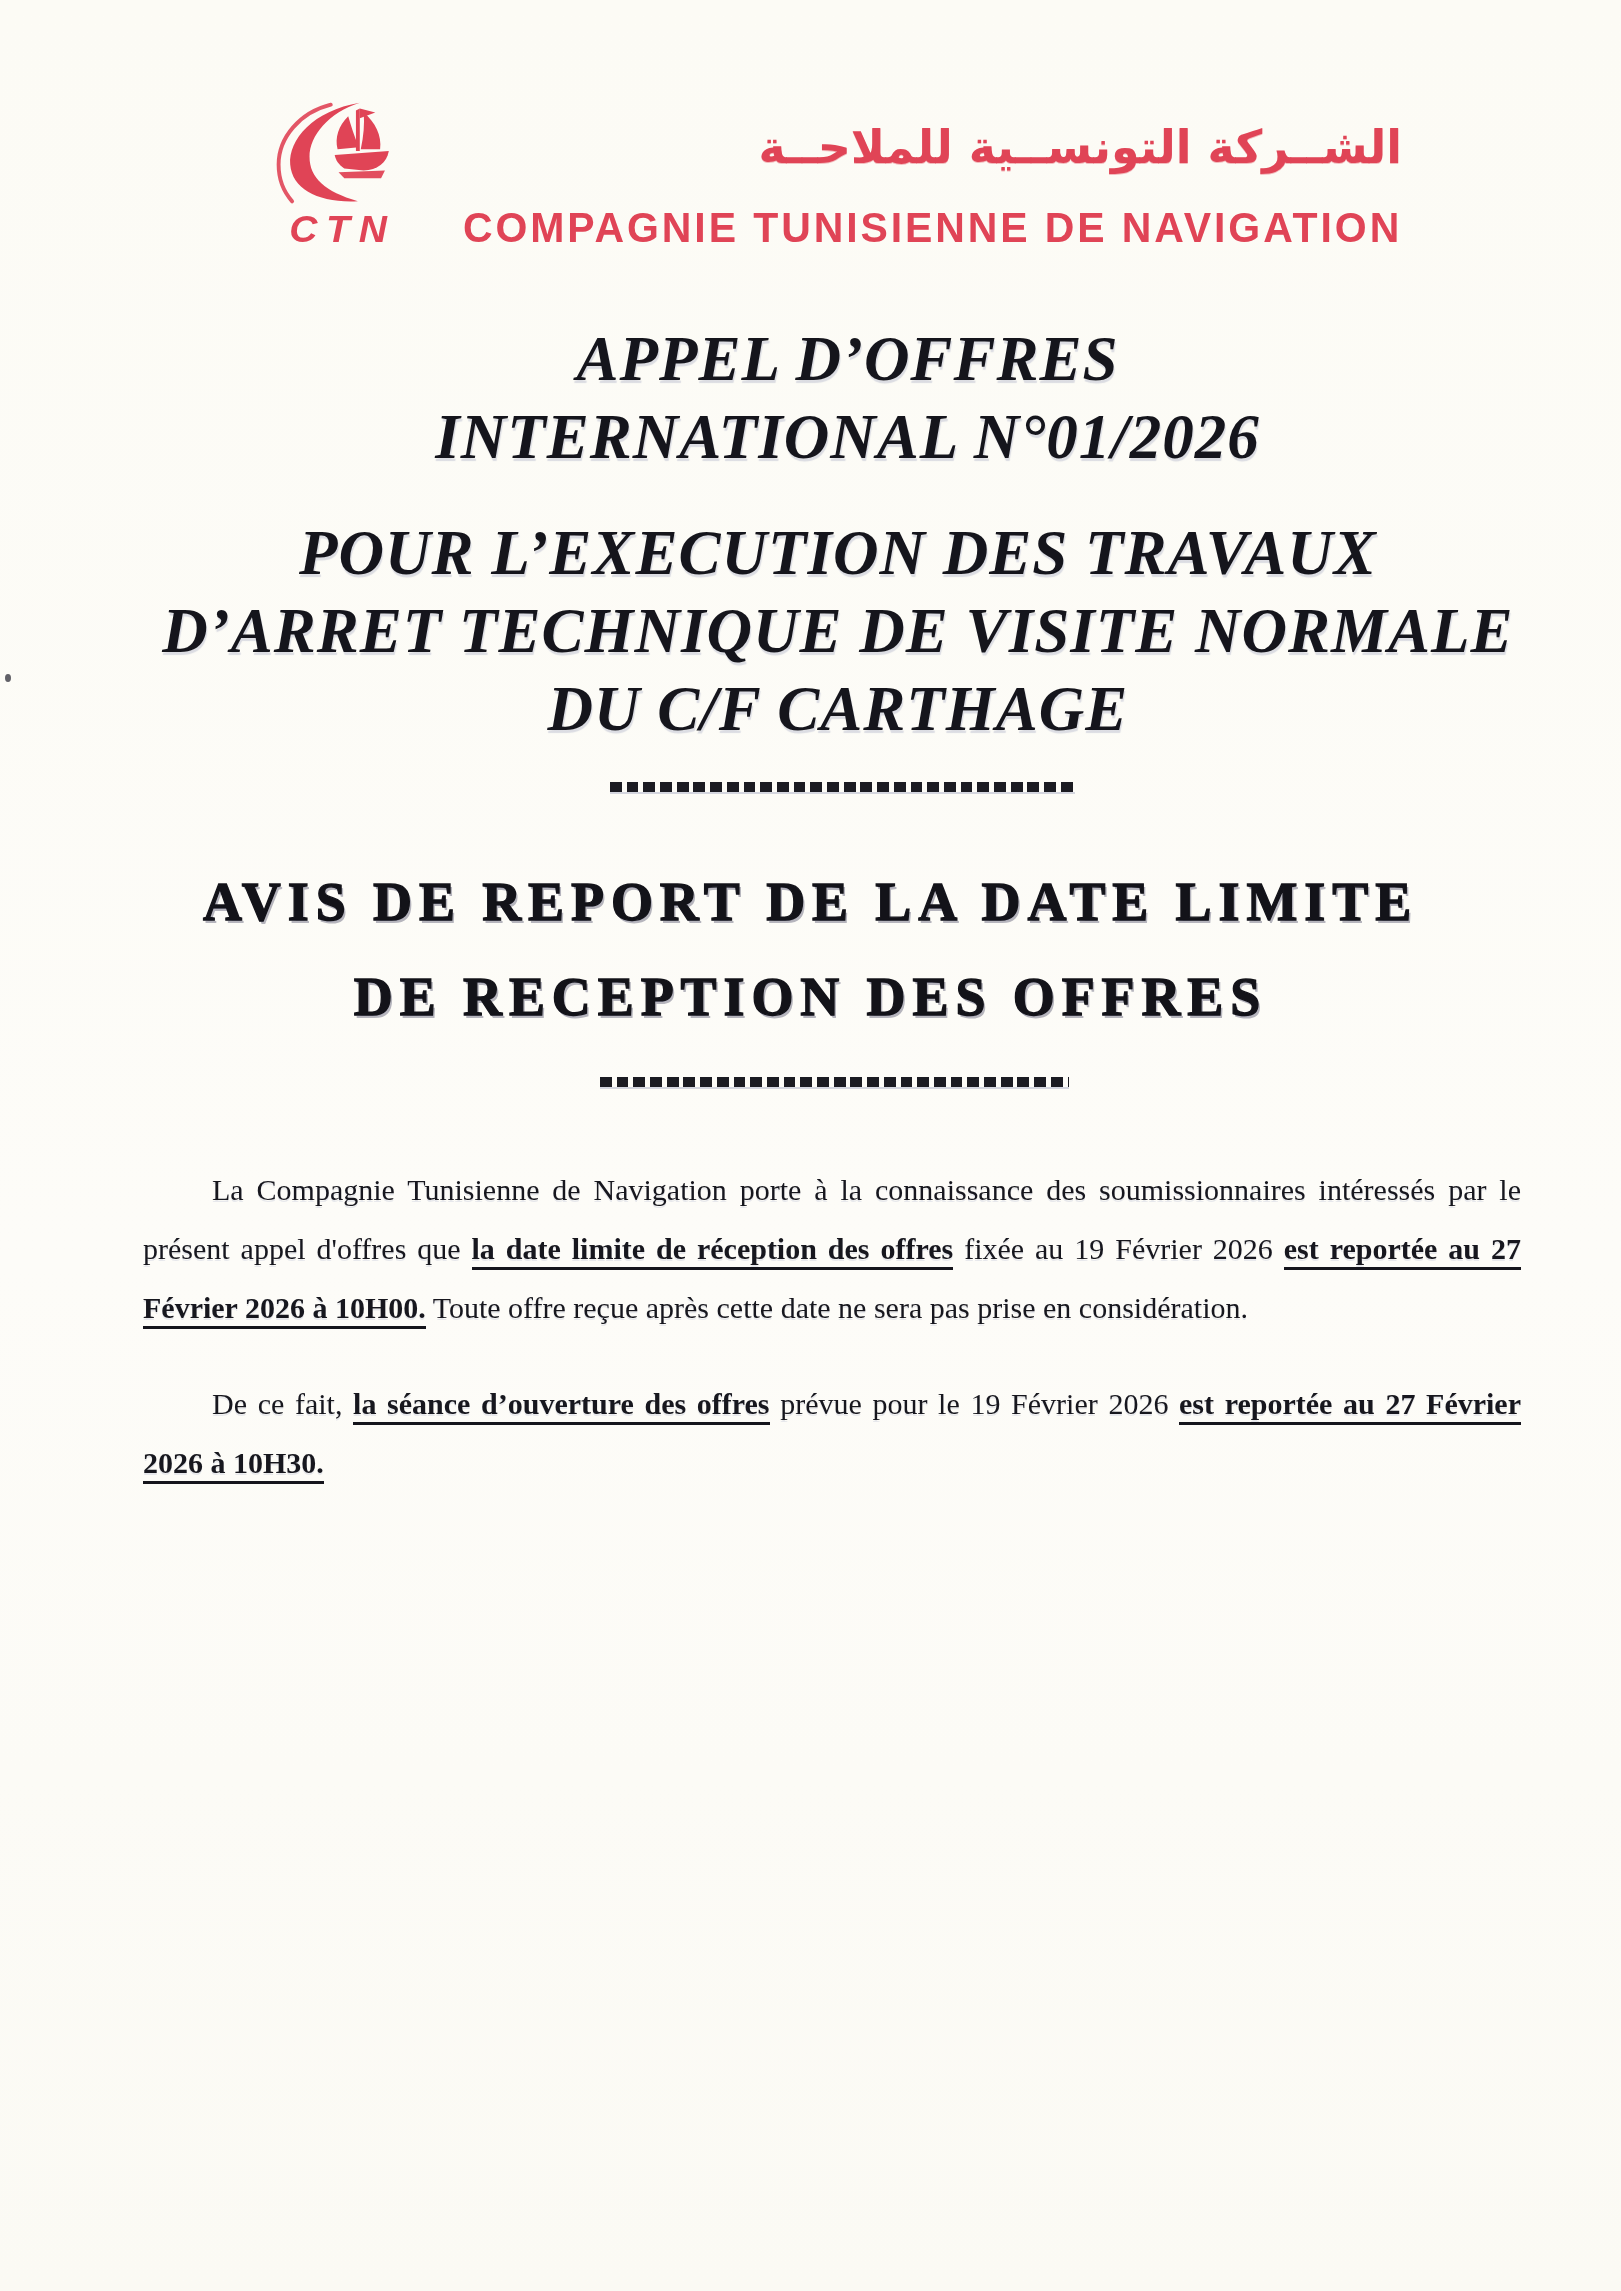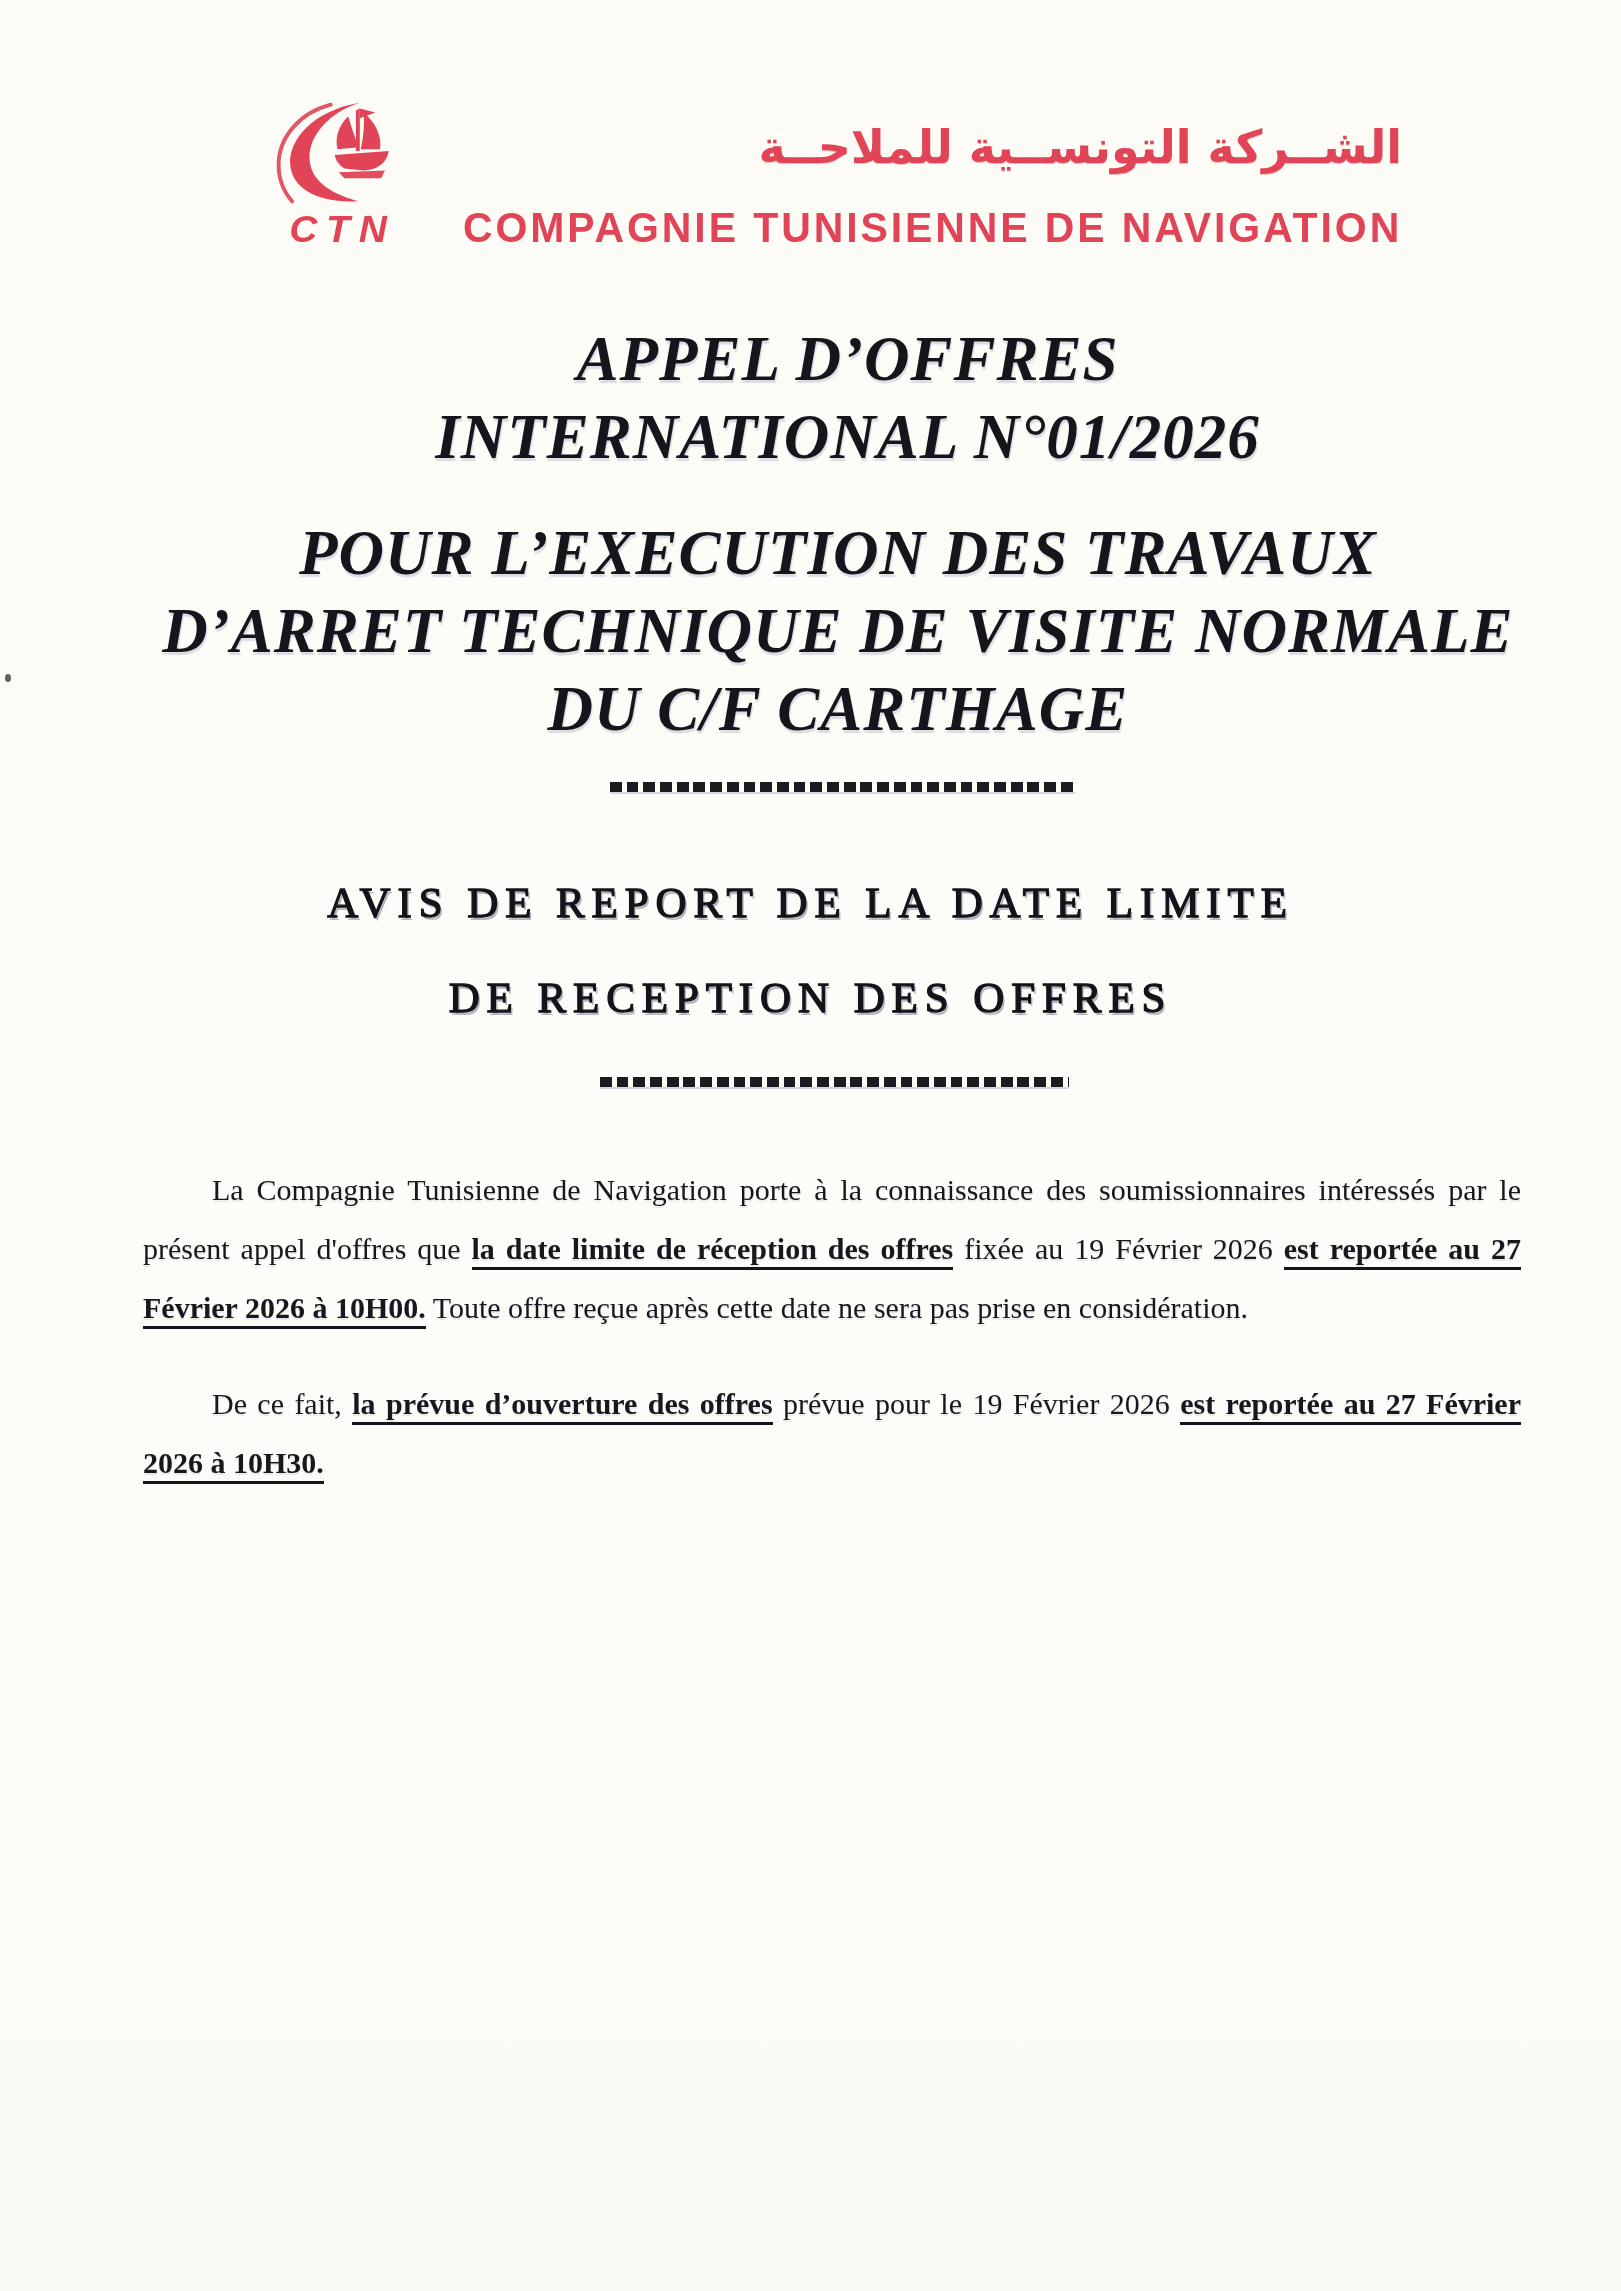--- a/index.html
+++ b/index.html
@@ -88,22 +88,22 @@
   .dash-sep.one { top: 782px; left: 610px; width: 465px; }
   .dash-sep.two { top: 1077px; left: 600px; width: 469px; }
 
   
   .notice-heading {
     position: absolute;
     top: 855px;
     left: 0;
     width: 100%;
     text-align: center;
-    font-weight: normal;
-    font-size: 43px;
+    font-weight: bold;
+    font-size: 54px;
     line-height: 95px;
     letter-spacing: 6.9px;
     color: #131319;
     -webkit-text-stroke: 1.3px #131319;
     text-shadow: 2px 2.9px 0 rgba(50,50,80,0.35), 0 1px 0 rgba(50,50,120,0.25);
   }
 
   
   .body-text {
     position: absolute;
@@ -181,19 +181,19 @@
 
   <div class="notice-heading">
     <div>AVIS DE REPORT DE LA DATE LIMITE</div>
     <div>DE RECEPTION DES OFFRES</div>
   </div>
 
   <div class="dash-sep two"></div>
 
   <div class="body-text">
     <p><span>La Compagnie Tunisienne de Navigation porte à la connaissance des soumissionnaires intéressés par le présent appel d'offres que </span><span class="bu">la date limite de réception des offres</span><span> fixée au 19 Février 2026 </span><span class="bu">est reportée au 27 Février 2026 à 10H00.</span><span> Toute offre reçue après cette date ne sera pas prise en considération.</span></p>
-    <p><span>De ce fait, </span><span class="bu">la prévue d’ouverture des offres</span><span> prévue pour le 19 Février 2026 </span><span class="bu">est reportée au  27 Février 2026 à 10H30.</span></p>
+    <p><span>De ce fait, </span><span class="bu">la séance d’ouverture des offres</span><span> prévue pour le 19 Février 2026 </span><span class="bu">est reportée au  27 Février 2026 à 10H30.</span></p>
   </div>
 
   <div class="artifact"></div>
 
 </div>
 
 
 </body></html>

